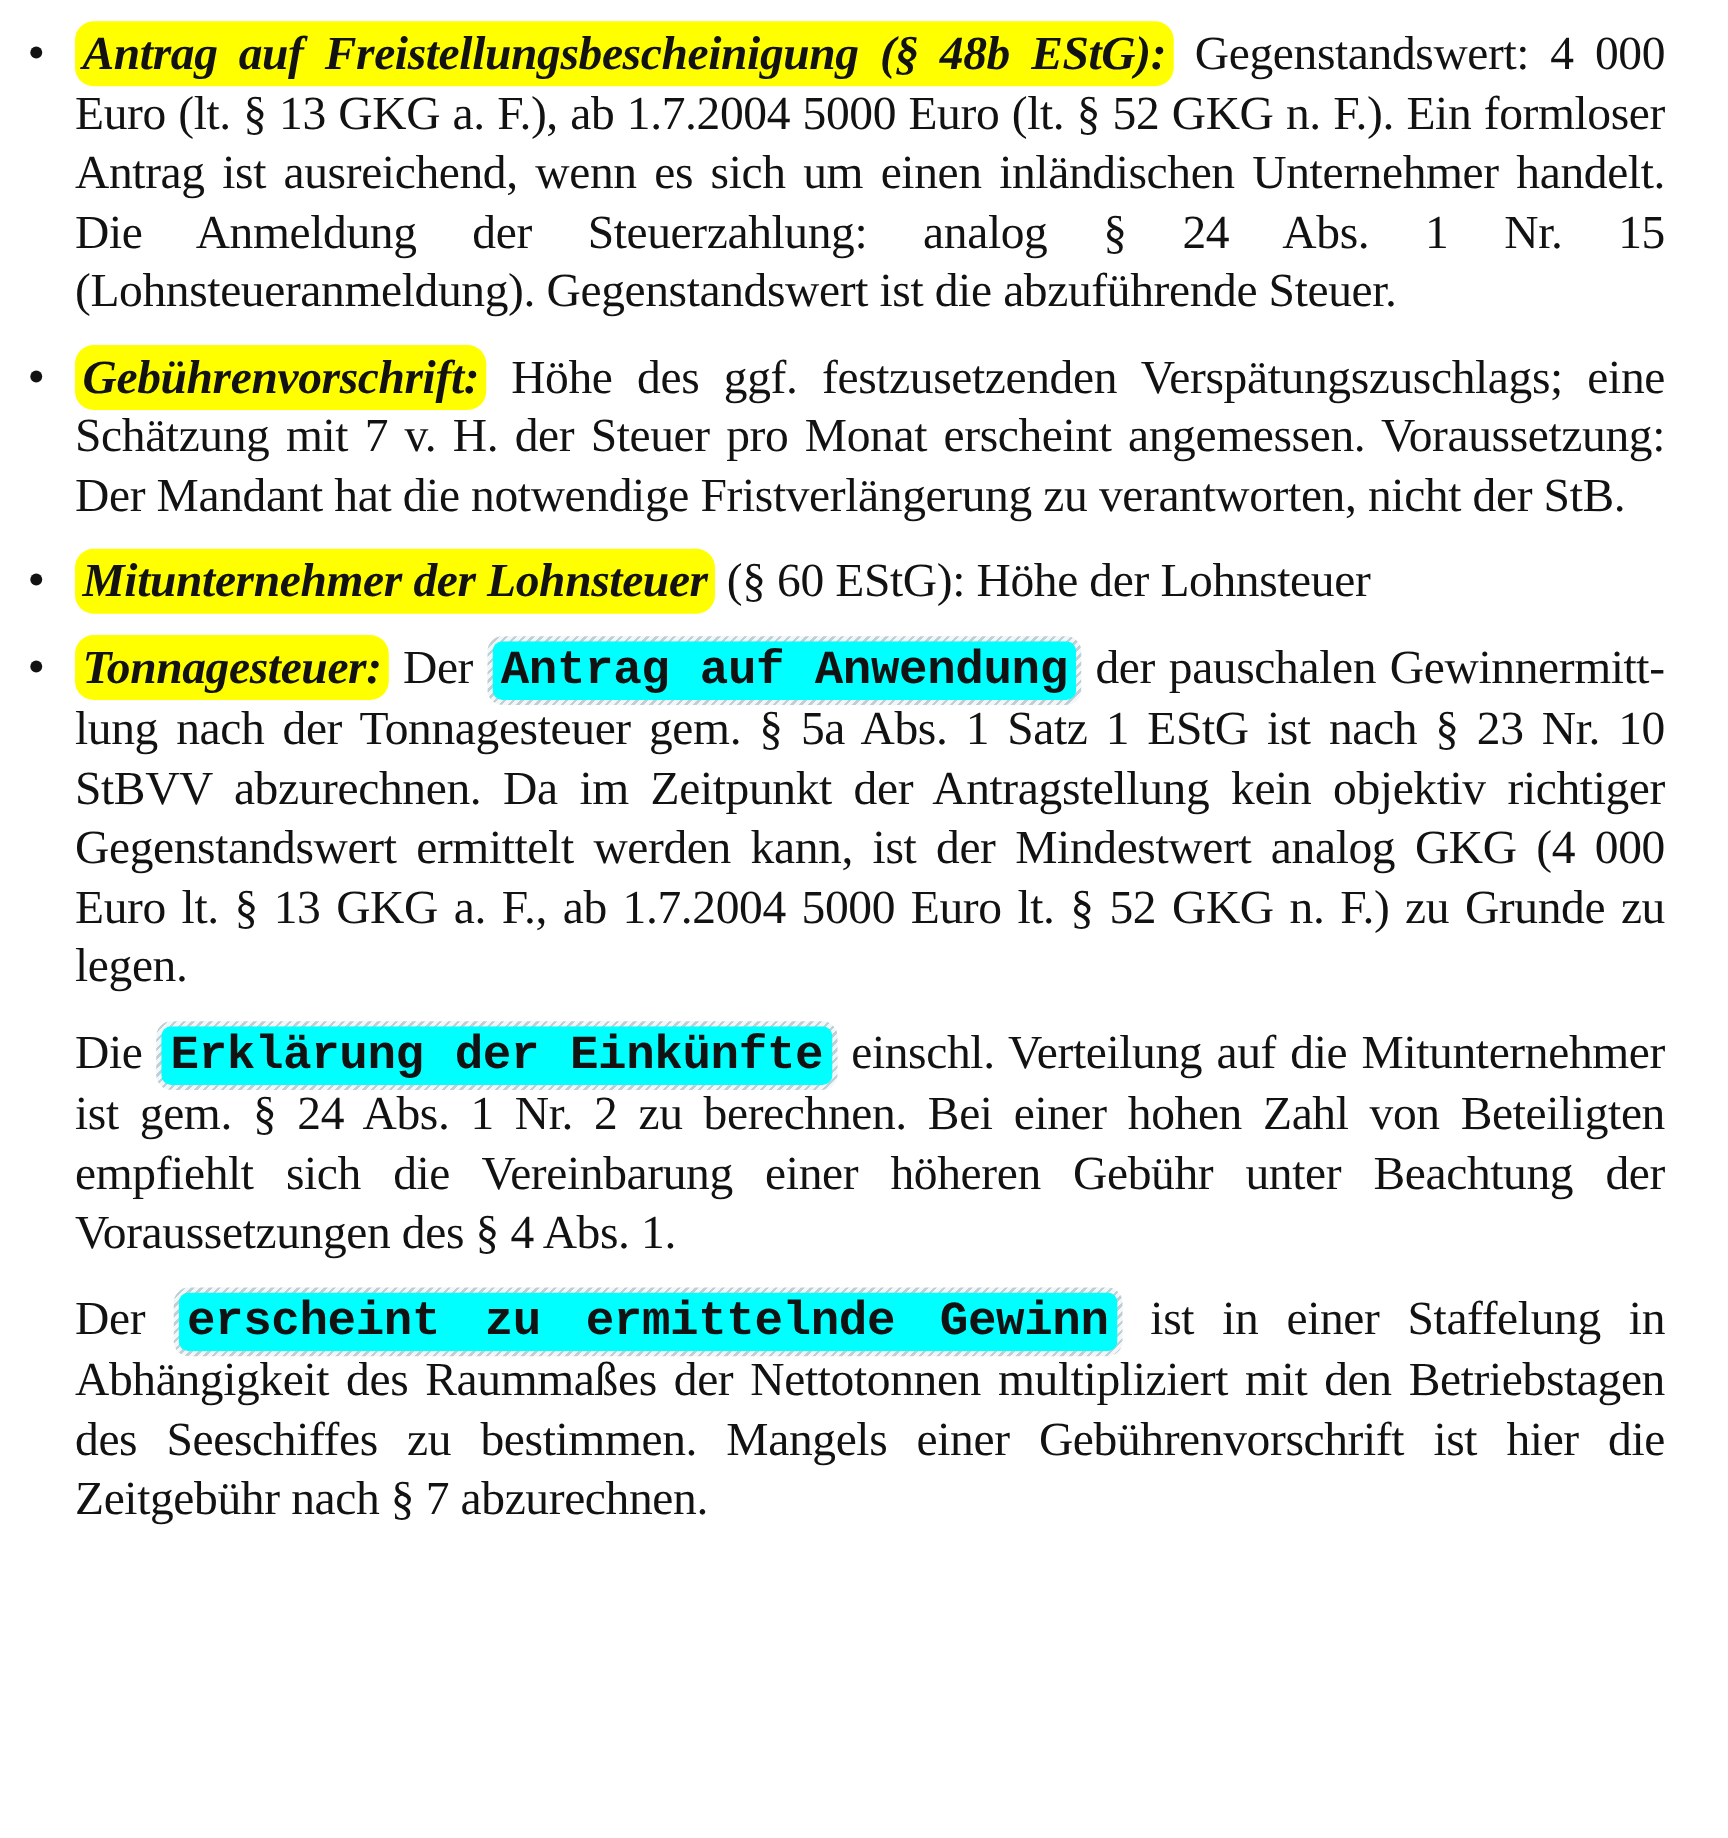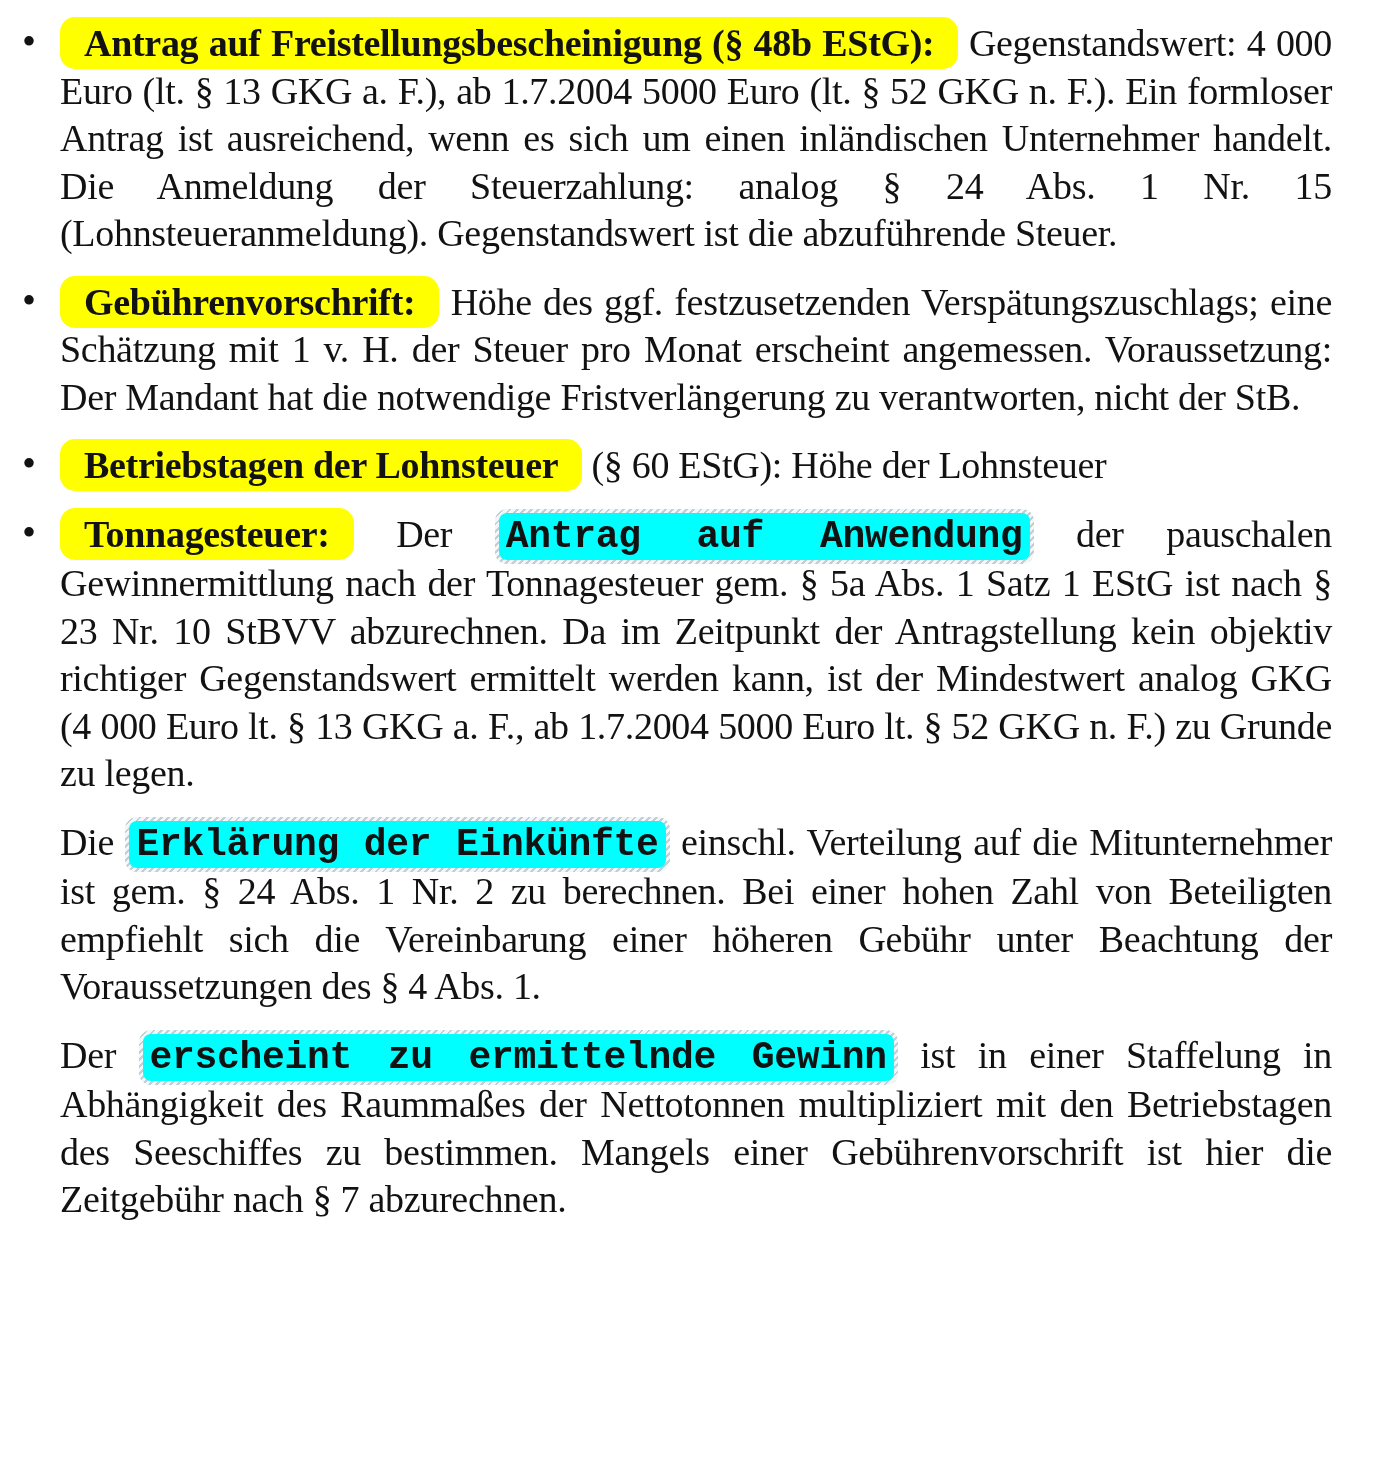--- a/index.html
+++ b/index.html
@@ -41,41 +41,42 @@
     position: absolute;
     left: -38px;
     top: -2px;
     font-size: 40px;
   }
   .bold { font-weight: bold; }
   .run { color: var(--text-color); }
   .hl-yellow {
     background: var(--hl-yellow);
     border-radius: 15px;
-    padding: 5px 24px;
+    padding: 5px 6px;
     -webkit-box-decoration-break: clone;
     box-decoration-break: clone;
+    font-style: italic;
   }
   .hl-cyan {
     border: 4px solid transparent;
     border-radius: 12px;
     padding: 2px 7px;
     background:
       linear-gradient(var(--hl-cyan), var(--hl-cyan)) padding-box,
       repeating-linear-gradient(135deg, #bfcfd8 0 2px, #f3f6f7 2px 5px) border-box;
     -webkit-box-decoration-break: clone;
     box-decoration-break: clone;
     font-family: Liberation Mono, monospace;
   }
 </style>
 </head>
 <body>
 
 <main class="page">
   <section class="doc" id="doc">
       <div class="para with-bullet"><span class="bullet">•</span><span class="run bold hl-yellow">Antrag auf Freistellungsbescheinigung (§ 48b EStG):</span><span class="run"> Gegenstandswert: 4&nbsp;000 Euro (lt. § 13 GKG a. F.), ab 1.7.2004 5000 Euro (lt. § 52 GKG n. F.). Ein formloser Antrag ist ausreichend, wenn es sich um einen inländischen Un­ternehmer handelt. Die Anmeldung der Steuerzahlung: analog § 24 Abs. 1 Nr. 15 (Lohnsteueranmeldung). Gegenstandswert ist die abzuführende Steuer.</span></div>
-      <div class="para with-bullet"><span class="bullet">•</span><span class="run bold hl-yellow">Gebührenvorschrift:</span><span class="run"> Höhe des ggf. festzusetzenden Verspätungszuschlags; eine Schätzung mit 1 v. H. der Steuer pro Monat erscheint angemessen. Voraus­setzung: Der Mandant hat die notwendige Fristverlängerung zu verantwor­ten, nicht der StB.</span></div>
-      <div class="para with-bullet"><span class="bullet">•</span><span class="run bold hl-yellow">Betriebstagen der Lohnsteuer</span><span class="run"> (§ 60 EStG): Höhe der Lohnsteuer</span></div>
+      <div class="para with-bullet"><span class="bullet">•</span><span class="run bold hl-yellow">Gebührenvorschrift:</span><span class="run"> Höhe des ggf. festzusetzenden Verspätungszuschlags; eine Schätzung mit 7 v. H. der Steuer pro Monat erscheint angemessen. Voraus­setzung: Der Mandant hat die notwendige Fristverlängerung zu verantwor­ten, nicht der StB.</span></div>
+      <div class="para with-bullet"><span class="bullet">•</span><span class="run bold hl-yellow">Mitunternehmer der Lohnsteuer</span><span class="run"> (§ 60 EStG): Höhe der Lohnsteuer</span></div>
       <div class="para with-bullet"><span class="bullet">•</span><span class="run bold hl-yellow">Tonnagesteuer:</span><span class="run"> Der </span><span class="run bold hl-cyan">Antrag auf Anwendung</span><span class="run"> der pauschalen Gewinnermitt­lung nach der Tonnagesteuer gem. § 5a Abs. 1 Satz 1 EStG ist nach § 23 Nr. 10 StBVV abzurechnen. Da im Zeitpunkt der Antragstellung kein ob­jektiv richtiger Gegenstandswert ermittelt werden kann, ist der Mindestwert analog GKG (4&nbsp;000 Euro lt. § 13 GKG a. F., ab 1.7.2004 5000 Euro lt. § 52 GKG n. F.) zu Grunde zu legen.</span></div>
       <div class="para indent-para"><span class="run">Die </span><span class="run bold hl-cyan">Erklärung der Einkünfte</span><span class="run"> einschl. Verteilung auf die Mitunternehmer ist gem. § 24 Abs. 1 Nr. 2 zu berechnen. Bei einer hohen Zahl von Beteiligten empfiehlt sich die Vereinbarung einer höheren Gebühr unter Beachtung der Voraussetzungen des § 4 Abs. 1.</span></div>
       <div class="para indent-para"><span class="run">Der </span><span class="run bold hl-cyan">erscheint zu ermittelnde Gewinn</span><span class="run"> ist in einer Staffelung in Abhängigkeit des Raummaßes der Nettotonnen multipliziert mit den Betriebstagen des Seeschiffes zu bestimmen. Mangels einer Gebührenvorschrift ist hier die Zeitgebühr nach § 7 abzurechnen.</span></div>
     </section>
 </main>
 
 </body></html>

